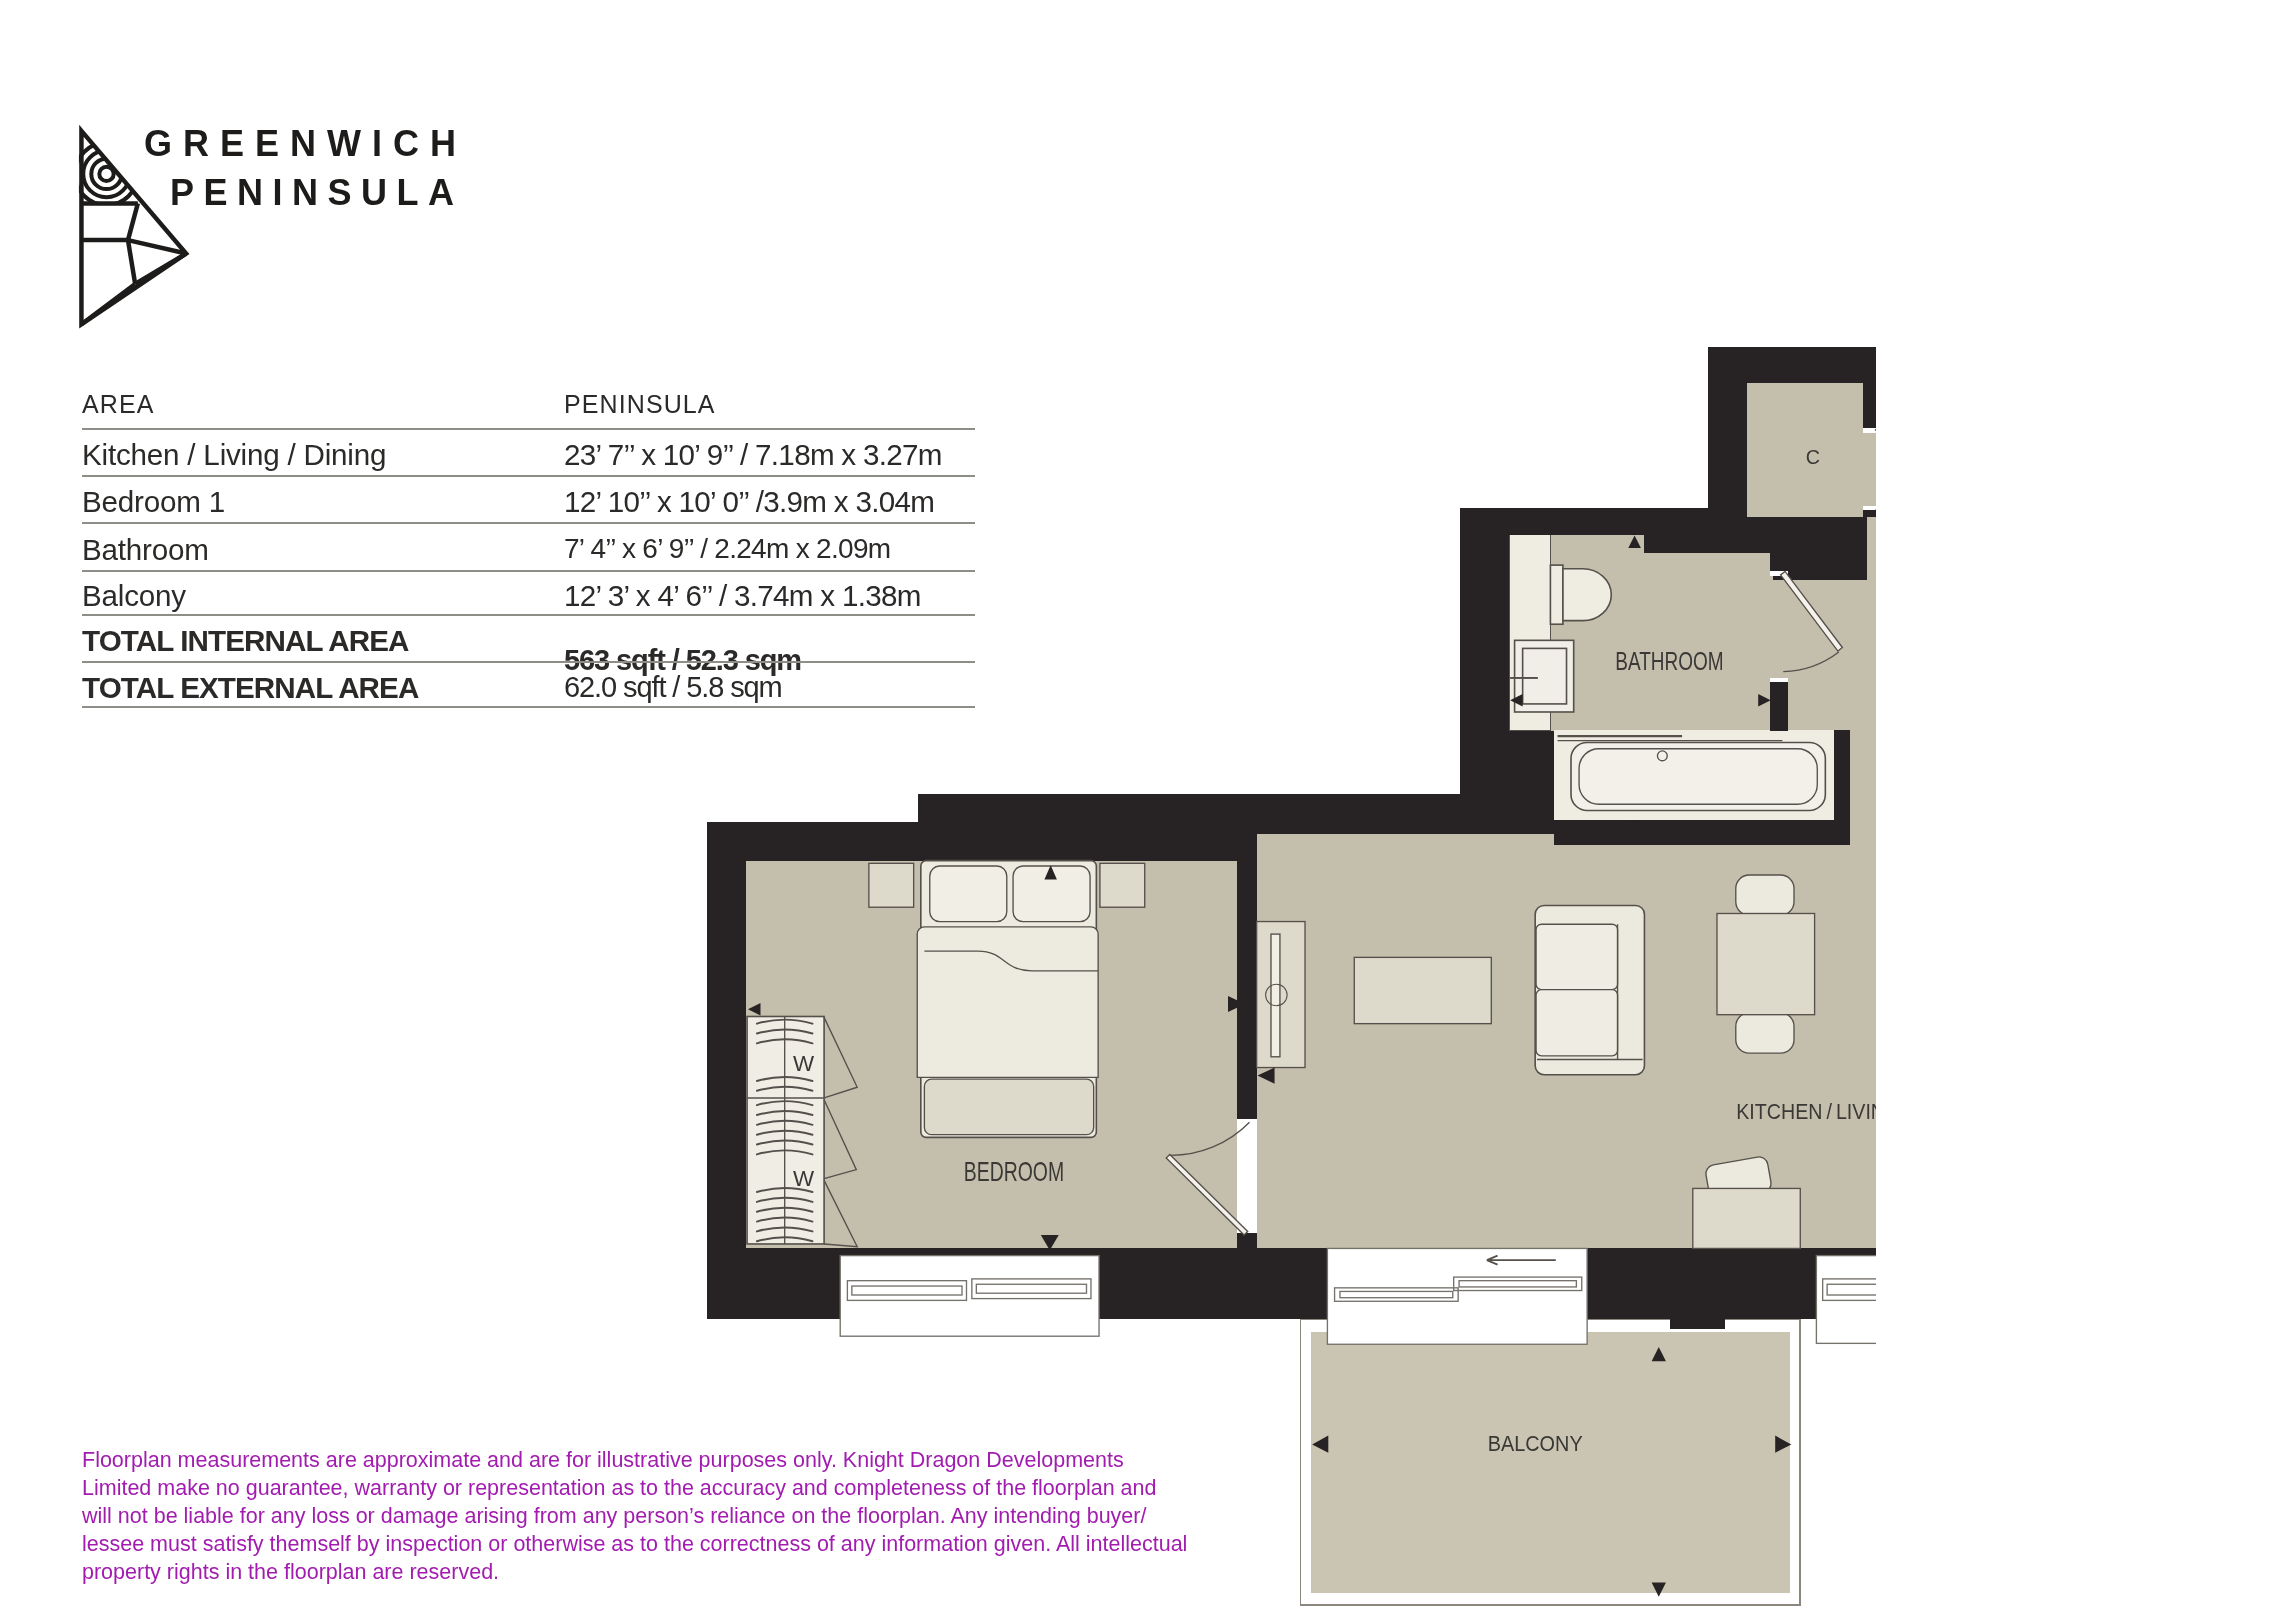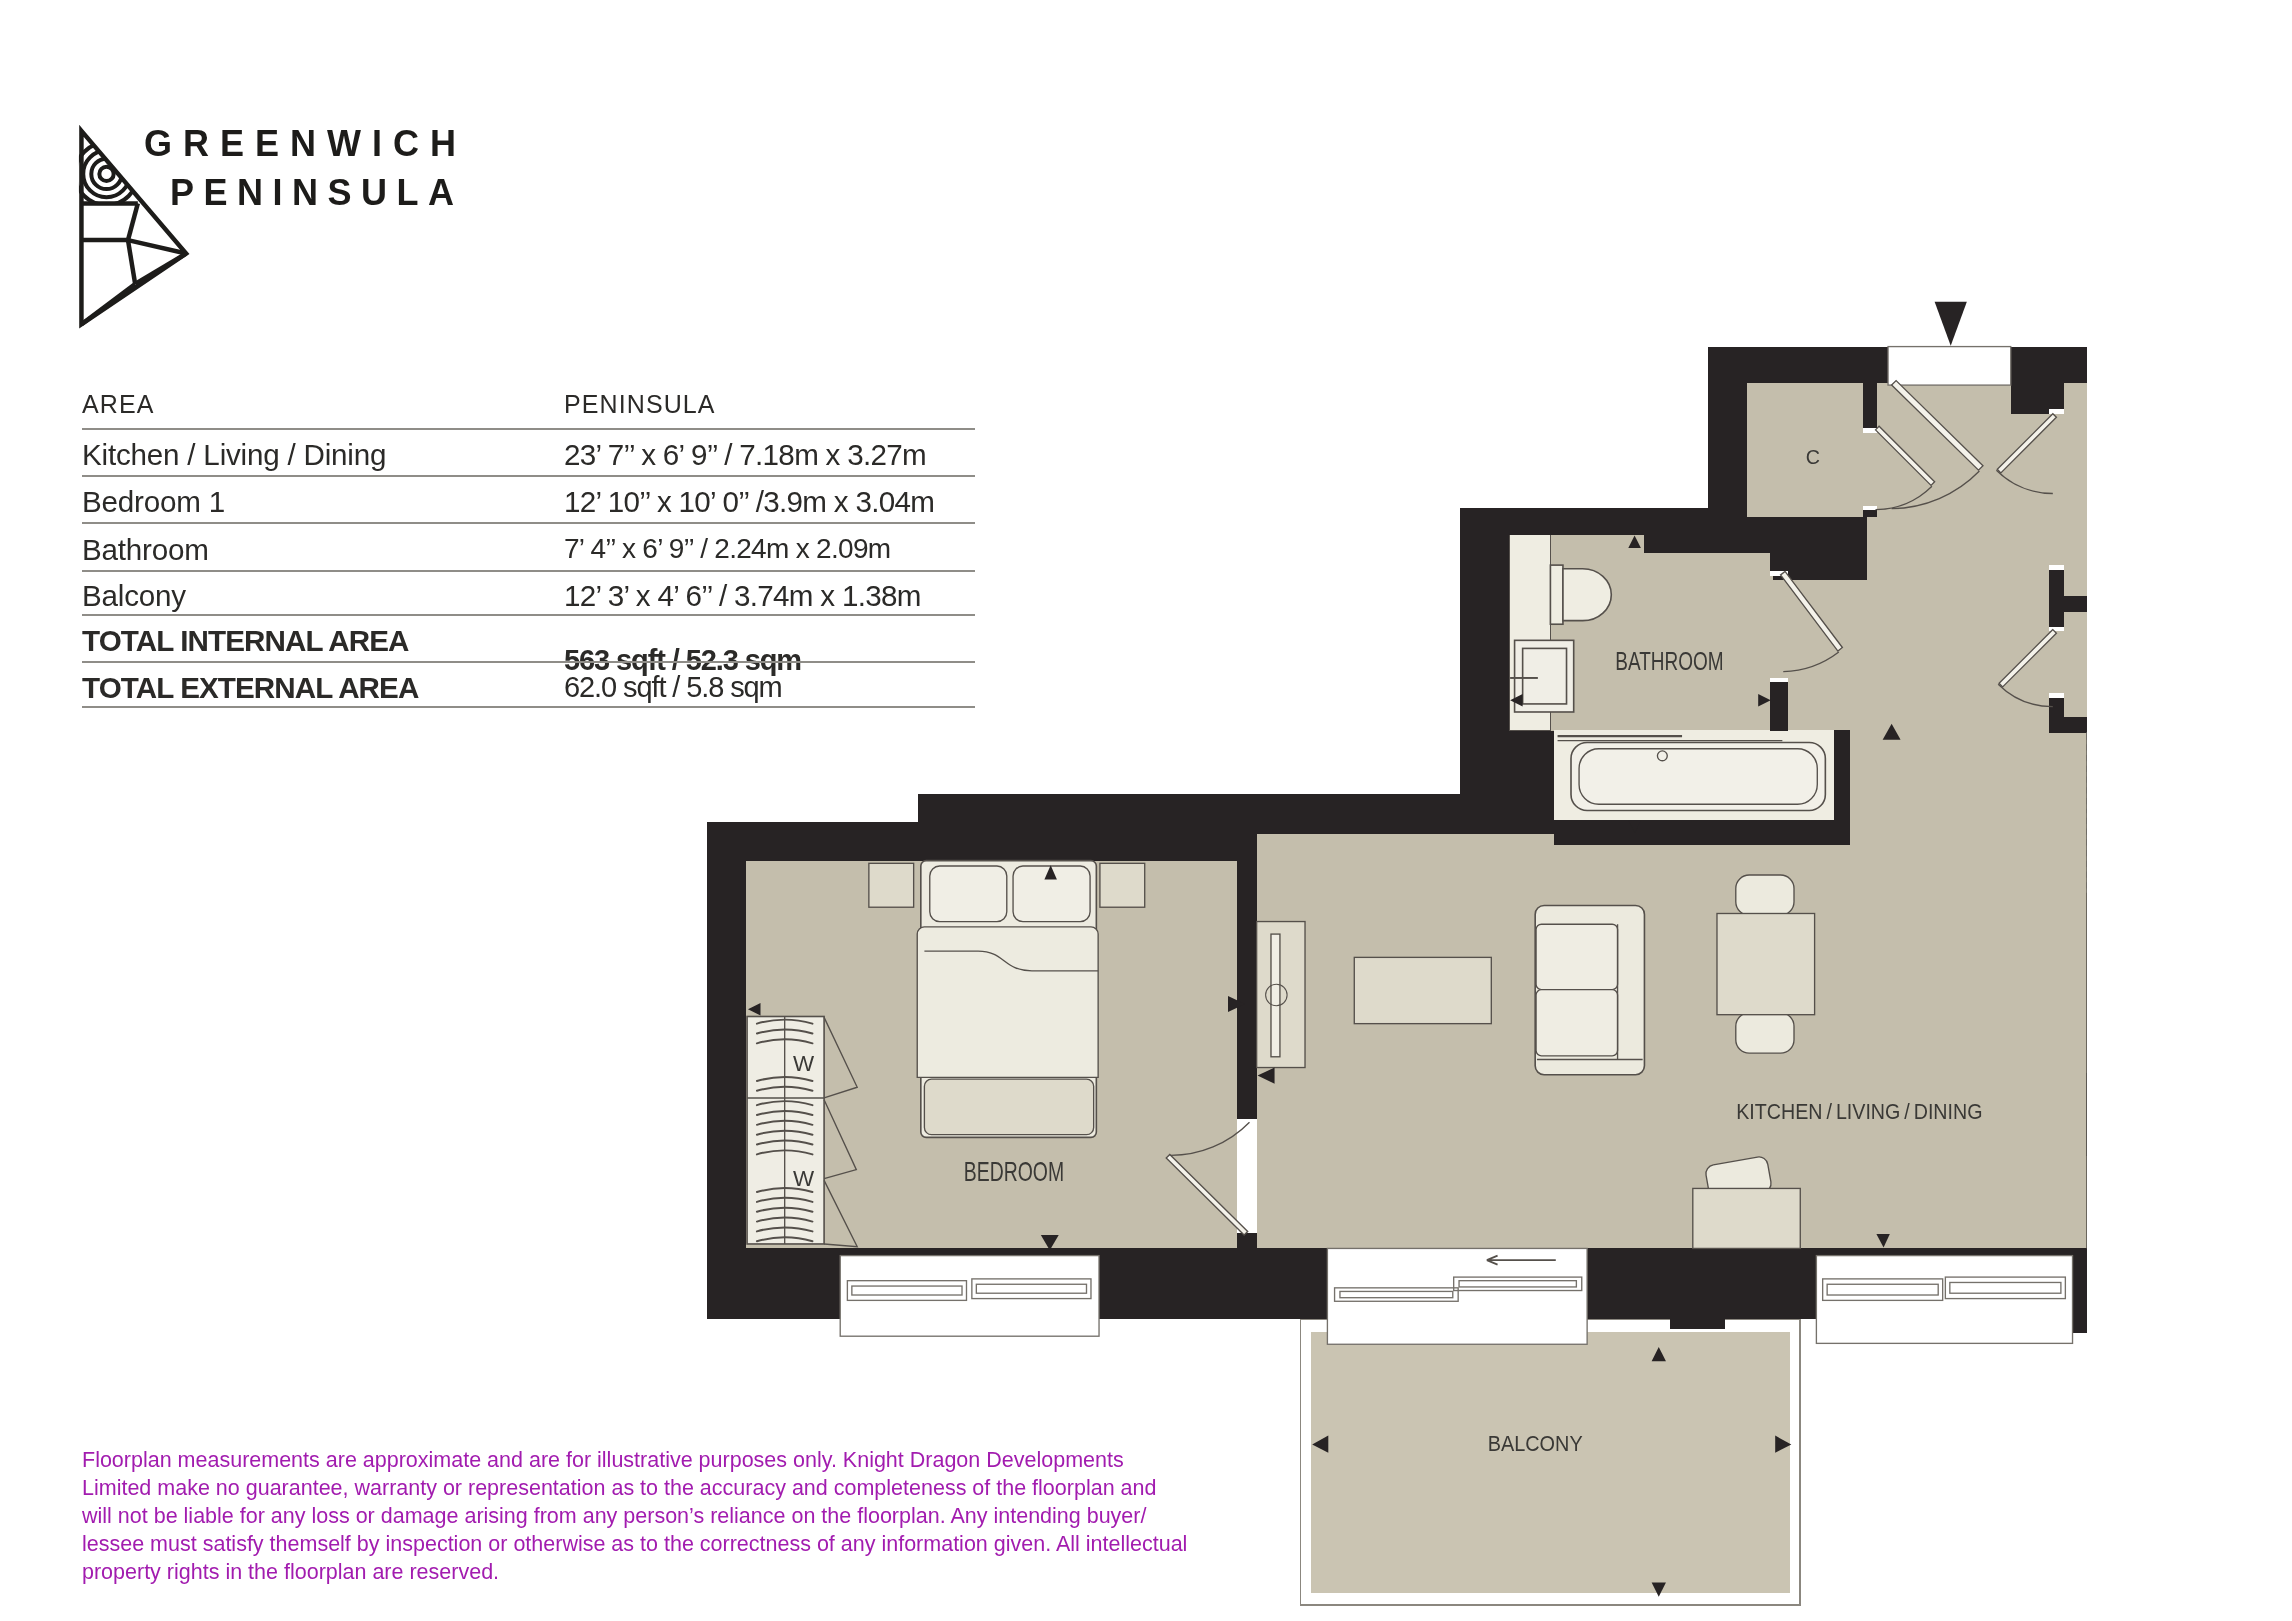--- a/index.html
+++ b/index.html
@@ -1,34 +1,34 @@
 <!DOCTYPE html>
 <html style="font-size:14.3px"><head>
 <meta charset="utf-8">
 <style>
 html,body{margin:0;padding:0;background:#ffffff;}
-.page{position:relative;width:2087px;height:1621px;background:#ffffff;overflow:hidden;
+.page{position:relative;width:1876px;height:1621px;background:#ffffff;overflow:hidden;
   font-family:"Liberation Sans",sans-serif;}
 .hdr{position:absolute;color:#1d1c1a;font-weight:bold;white-space:nowrap;}
 .tbl{position:absolute;color:#2b2a28;white-space:nowrap;}
 .rule{position:absolute;left:82px;width:893px;height:1.8px;background:#8f8d88;}
 .disc{position:absolute;left:82px;top:1446px;font-size:21.5px;line-height:28px;color:#a21caf;}
 </style>
 </head>
 <body>
 <div class="page">
 
 <div class="hdr" style="left:144px;top:123px;font-size:36px;letter-spacing:11px;">GREENWICH</div>
 <div class="hdr" style="left:170px;top:172px;font-size:36px;letter-spacing:9.5px;">PENINSULA</div>
 
 <div class="tbl" style="left:82px;top:390px;font-size:25px;letter-spacing:1.1px;">AREA</div>
 <div class="tbl" style="left:564px;top:390px;font-size:25px;letter-spacing:1.1px;">PENINSULA</div>
 <div class="rule" style="top:428px;"></div>
 <div class="tbl" style="left:82px;top:438px;font-size:29.6px;letter-spacing:-0.2px;">Kitchen / Living / Dining</div>
-<div class="tbl" style="left:564px;top:438px;font-size:29.6px;letter-spacing:-0.7px;">23’ 7’’ x 6’ 9’’ / 7.18m x 3.27m</div>
+<div class="tbl" style="left:564px;top:438px;font-size:29.6px;letter-spacing:-0.7px;">23’ 7’’ x 10’ 9’’ / 7.18m x 3.27m</div>
 <div class="rule" style="top:475px;"></div>
 <div class="tbl" style="left:82px;top:485px;font-size:29.6px;letter-spacing:-0.2px;">Bedroom 1</div>
 <div class="tbl" style="left:564px;top:485px;font-size:29.6px;letter-spacing:-0.7px;">12’ 10’’ x 10’ 0’’ /3.9m x 3.04m</div>
 <div class="rule" style="top:522px;"></div>
 <div class="tbl" style="left:82px;top:533px;font-size:29.6px;letter-spacing:-0.2px;">Bathroom</div>
 <div class="tbl" style="left:564px;top:533px;font-size:28px;letter-spacing:-0.7px;">7’ 4’’ x 6’ 9’’ / 2.24m x 2.09m</div>
 <div class="rule" style="top:570px;"></div>
 <div class="tbl" style="left:82px;top:579px;font-size:29.6px;letter-spacing:-0.2px;">Balcony</div>
 <div class="tbl" style="left:564px;top:579px;font-size:29.6px;letter-spacing:-0.7px;">12’ 3’ x 4’ 6’’ / 3.74m x 1.38m</div>
 <div class="rule" style="top:614px;"></div>

